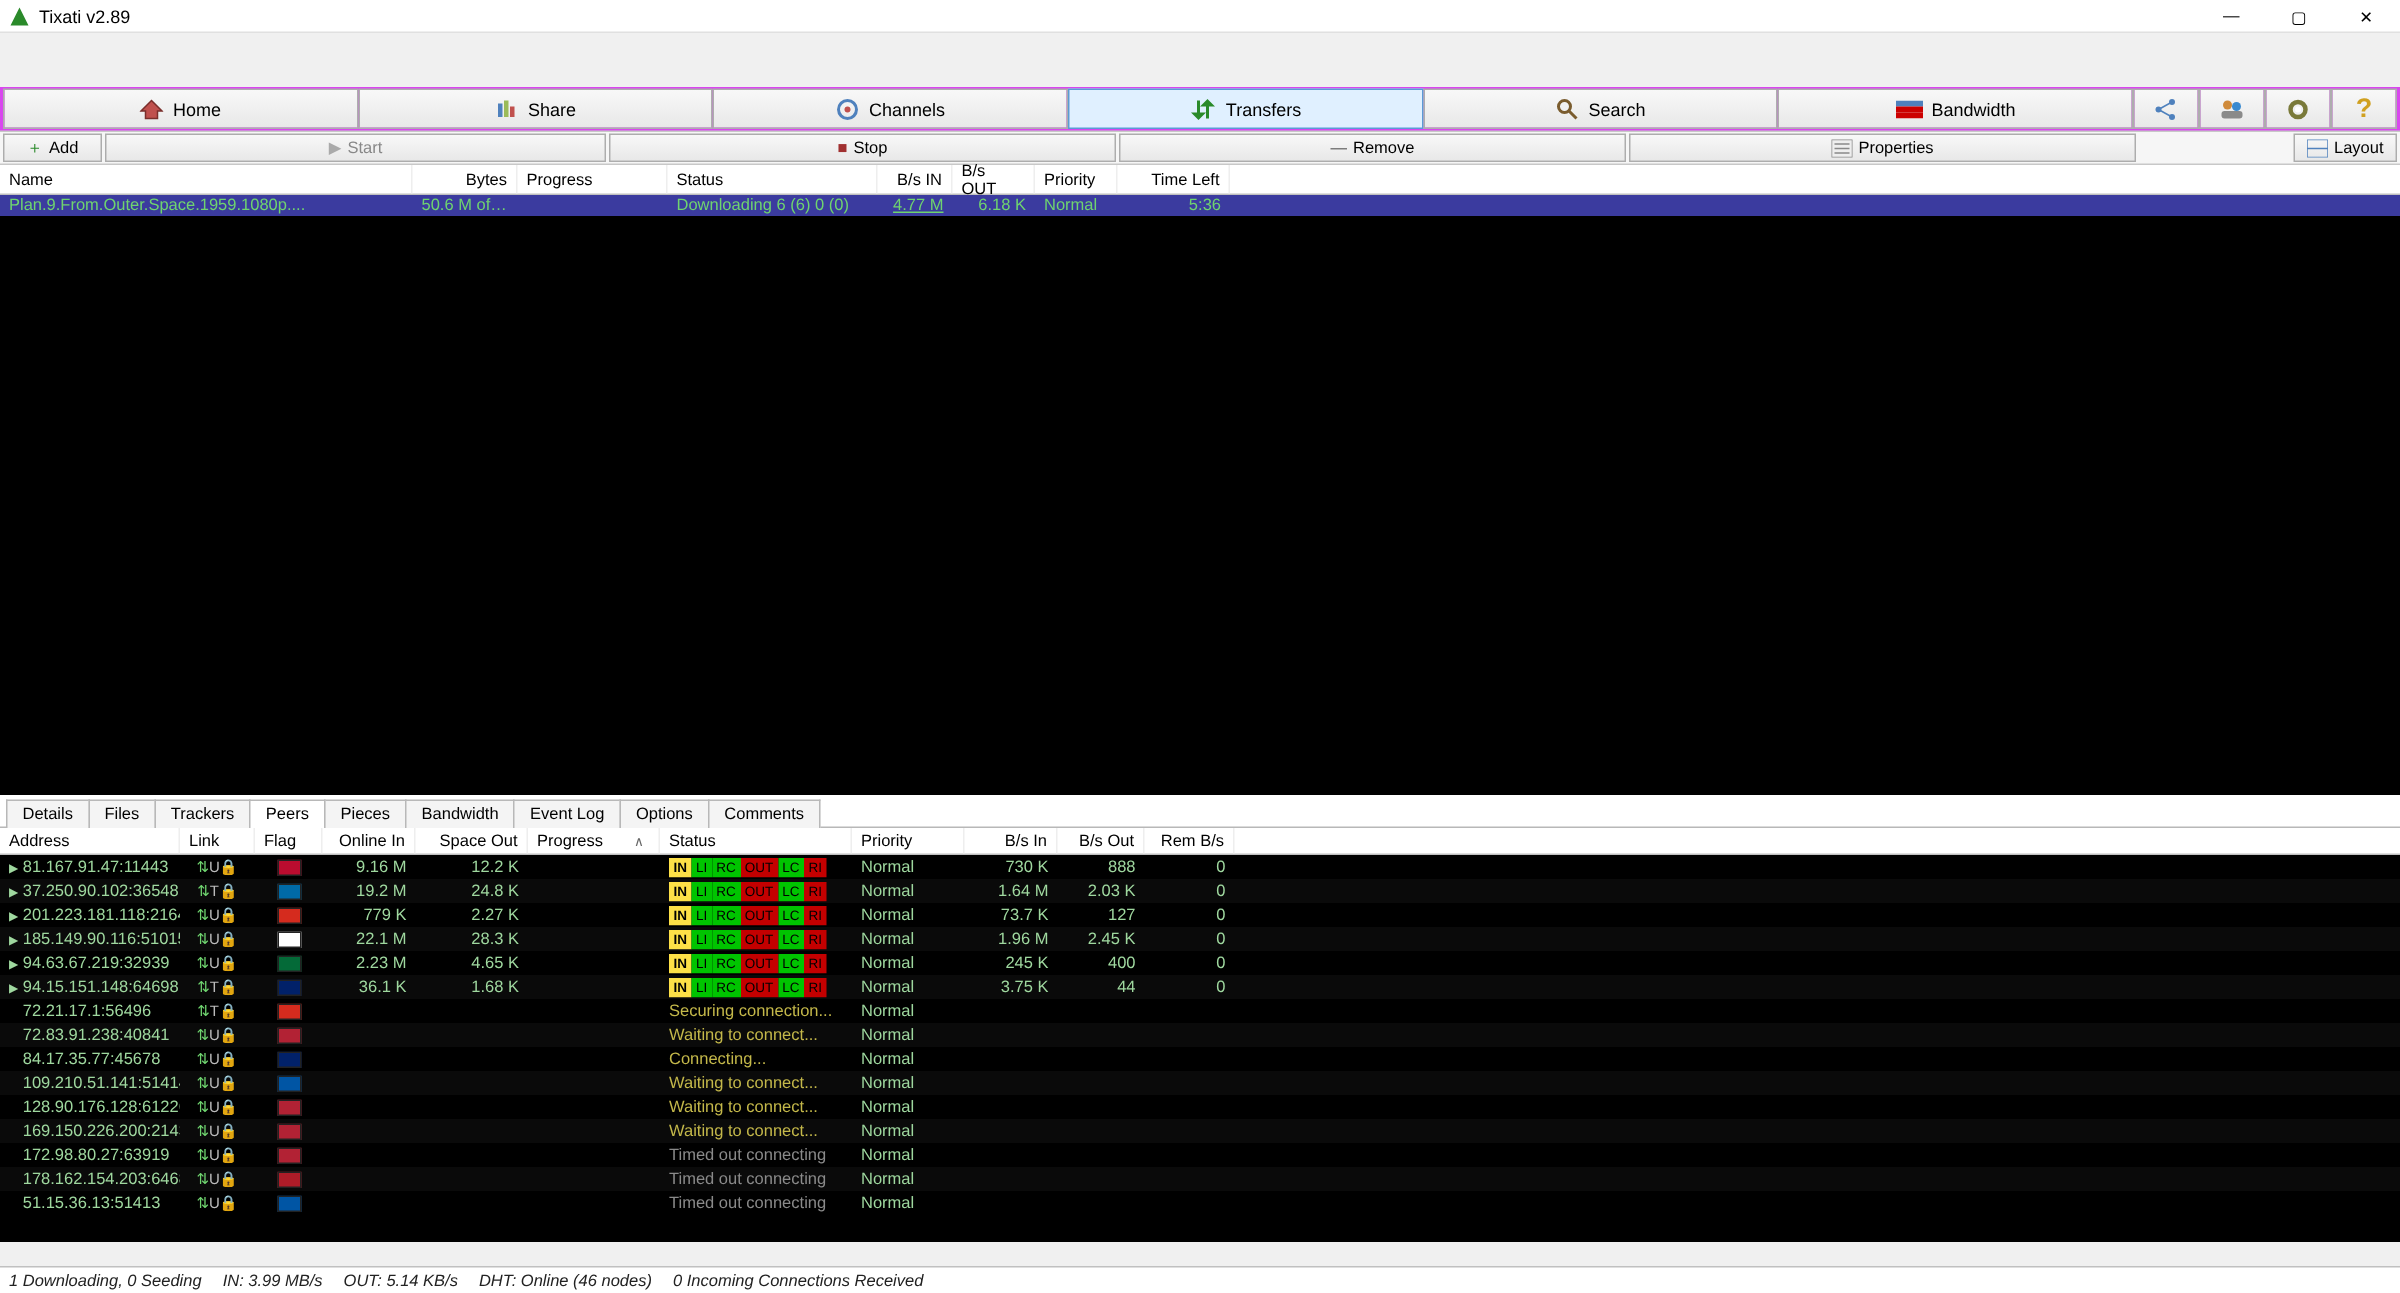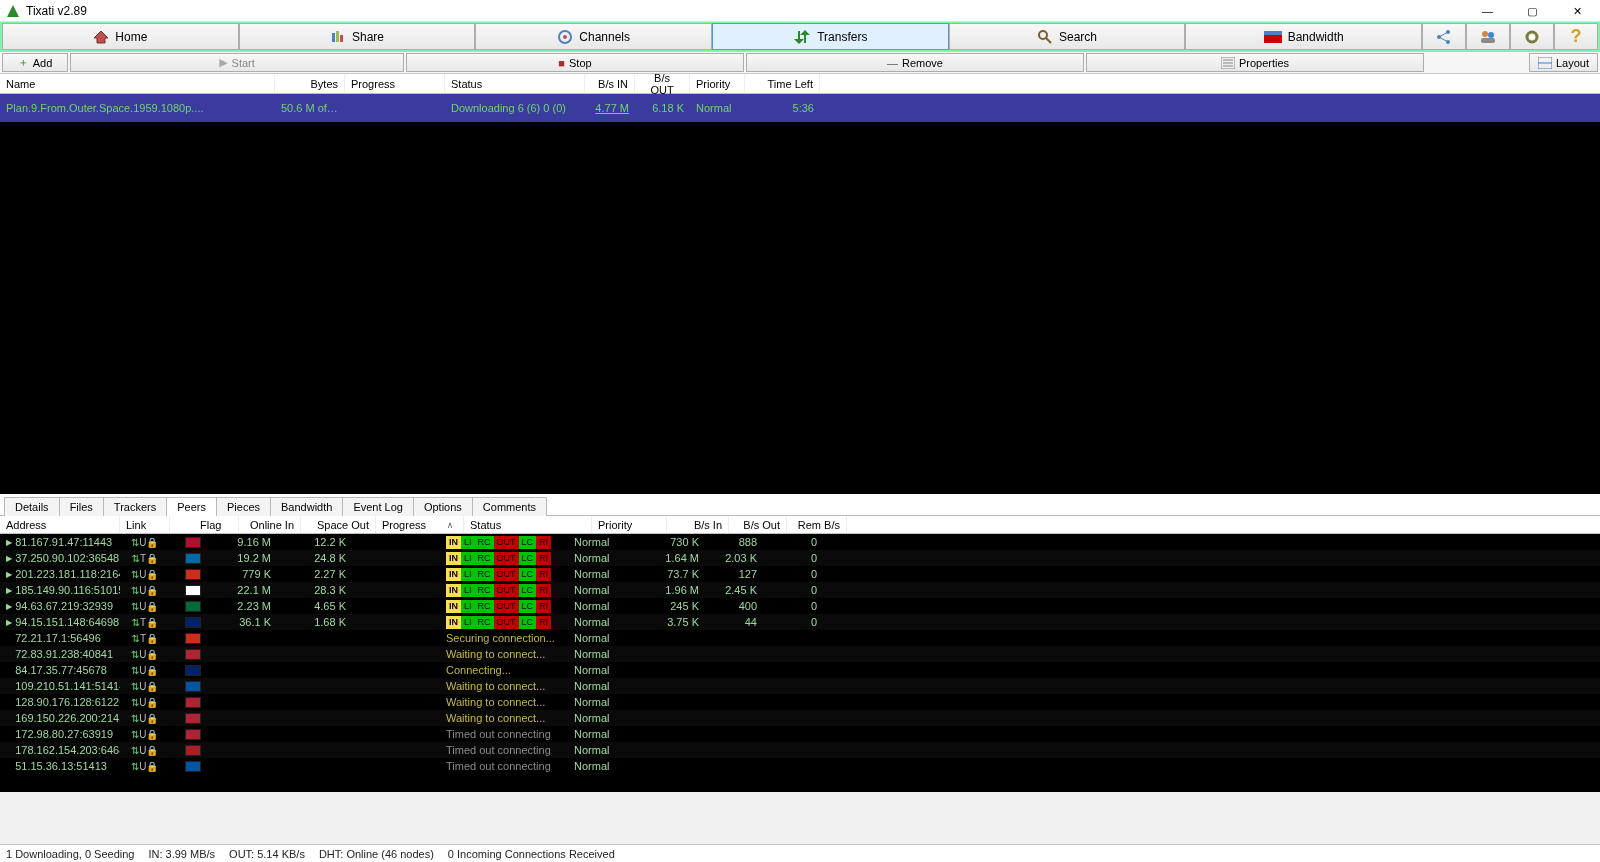--- a/index.html
+++ b/index.html
@@ -6,51 +6,51 @@
   html, body { width: 1600px; height: 862px; background: #f0f0f0; overflow: hidden; font-size: 12px; }
 
   
   .titlebar { height: 22px; background: #fff; display: flex; align-items: center; padding-left: 6px; position: relative; border-bottom: 1px solid #e0e0e0; }
   .titlebar .app-icon { width: 14px; height: 14px; margin-right: 6px; }
   .titlebar .title { font-size: 12px; color: #000; }
   .titlebar .win-controls { position: absolute; right: 0; top: 0; height: 22px; display: flex; }
   .titlebar .win-controls div { width: 45px; display: flex; align-items: center; justify-content: center; font-size: 11px; color: #000; }
 
   
-  .main-toolbar { height: 30px; display: flex; gap: 0; padding: 1px 2px; background: #86efac; border-bottom: 1px solid #c8c8c8; }
+  .main-toolbar { height: 30px; display: flex; gap: 0; padding: 1px 2px; background: #d946ef; border-bottom: 1px solid #c8c8c8; margin-top: 36px; }
   .main-toolbar .nav-btn { flex: 1; border: 1px solid #adadad; background: linear-gradient(#f8f8f8,#e8e8e8); display: flex; align-items: center; justify-content: center; gap: 6px; font-size: 12px; cursor: default; }
   .main-toolbar .nav-btn.active { background: #e0f0ff; border-color: #5b9bd5; }
   .main-toolbar .nav-btn.small { flex: 0 0 44px; }
   .icon { display: inline-flex; align-items: center; justify-content: center; }
 
   
   .action-toolbar { height: 22px; display: flex; gap: 2px; padding: 1px 2px; background: #f6f6f6; border-bottom: 1px solid #c8c8c8; }
   .action-toolbar .act-btn { border: 1px solid #adadad; background: linear-gradient(#f8f8f8,#e8e8e8); display: flex; align-items: center; justify-content: center; gap: 4px; font-size: 11px; padding: 0 8px; cursor: default; }
   .act-add   { flex: 0 0 66px; }
   .act-start { flex: 0 0 334px; color: #888; }
   .act-stop  { flex: 0 0 338px; }
   .act-remove{ flex: 0 0 338px; }
   .act-props { flex: 0 0 338px; }
   .act-layout{ flex: 0 0 66px; margin-left:auto;}
 
   
   .transfers-head { height: 20px; background: #fff; border-bottom: 1px solid #c0c0c0; display: flex; color: #000; font-size: 11px; }
-  .transfers-head .col { padding: 2px 6px; border-right: 1px solid #eee; display:flex; align-items:center;text-align:center; }
+  .transfers-head .col { padding: 2px 6px; border-right: 1px solid #eee; display:flex; align-items:center; }
   .col-name   { width: 275px; }
   .col-bytes  { width: 70px; justify-content:flex-end; text-align:right;}
   .col-prog   { width: 100px; }
   .col-status { width: 140px; }
   .col-bin    { width: 50px; justify-content:flex-end; }
   .col-bout   { width: 55px; justify-content:flex-end; }
   .col-prio   { width: 55px; }
   .col-time   { width: 75px; justify-content:flex-end; }
 
   
   .transfers-body { height: 400px; background: #000; color: #5bd55b; overflow: hidden; }
-  .transfer-row { height: 28px; display: flex; font-size: 11px; align-items: center; }
+  .transfer-row { height: 14px; display: flex; font-size: 11px; align-items: center; }
   .transfer-row.selected { background: #3b3b9f; }
   .transfer-row .cell { padding: 0 6px; overflow: hidden; white-space: nowrap; text-overflow: ellipsis; }
   .tc-name  { width: 275px; color:#6fd46f;}
   .tc-bytes { width: 70px; text-align: right; color:#6fd46f;}
   .tc-prog  { width: 100px; position: relative; }
   .tc-prog .pct  { position:absolute; right:4px; top:0; bottom:0; display:flex; align-items:center; color:#6fd46f; font-size:11px;}
   .tc-status{ width: 140px; color:#6fd46f;}
   .tc-bin   { width: 50px; text-align:right; color:#6fd46f;text-decoration:underline;}
   .tc-bout  { width: 55px; text-align:right; color:#6fd46f;}
   .tc-prio  { width: 55px; color:#6fd46f;}
@@ -59,21 +59,21 @@
   
   .bottom-tabs { height: 22px; background: #fff; display: flex; align-items: flex-end; padding-left: 4px; border-bottom: 1px solid #b8b8b8; font-size: 11px; gap: 0; }
   .bottom-tabs .tab { padding: 3px 10px; border: 1px solid #b8b8b8; border-bottom: none; margin-right: -1px; background: #f4f4f4; cursor: default; position:relative; top:1px;}
   .bottom-tabs .tab.active { background: #fff; z-index: 2; }
 
   
   .peers-head { height: 18px; background: #fff; border-bottom: 1px solid #c0c0c0; display: flex; font-size: 11px; color:#000; }
   .peers-head .pcol { padding: 1px 6px; border-right: 1px solid #eee; display:flex; align-items:center; }
   .pc-addr   { width: 120px; }
   .pc-link   { width: 50px; }
-  .pc-flag   { width: 45px; margin-left: 24px; }
+  .pc-flag   { width: 45px; }
   .pc-bin    { width: 62px; justify-content:flex-end; }
   .pc-bout   { width: 75px; justify-content:flex-end; }
   .pc-prog   { width: 88px; }
   .pc-status { width: 128px; }
   .pc-prio   { width: 75px; }
   .pc-bsin   { width: 62px; justify-content:flex-end;}
   .pc-bsout  { width: 58px; justify-content:flex-end;}
   .pc-rem    { width: 60px; justify-content:flex-end;}
   .pc-sortind{ width: 14px; font-size:9px; color:#666; text-align:center; margin-left:-14px;}
 
@@ -103,21 +103,21 @@
   .pc.statustext { width:128px; color:#c4b84a;}
   .pc.statustext.gray { color:#8a8a8a;}
   .pc.prio { width:75px; color:#9fd89f;}
   .pc.bsin { width:62px; text-align:right; color:#9fd89f;}
   .pc.bsout{ width:58px; text-align:right; color:#9fd89f;}
   .pc.rem  { width:60px; text-align:right; color:#9fd89f;}
 
   .flag-box { width:16px; height:11px; display:inline-block; background:#888; border:1px solid #222;}
 
   
-  .statusbar { height: 18px; background:#fff; border-top:1px solid #c0c0c0; display:flex; align-items:center; gap:14px; padding:0 6px; font-size:11px; color:#222; position:absolute; bottom:0; left:0; right:0;}
+  .statusbar { height: 18px; background:#fff; border-top:1px solid #c0c0c0; display:flex; align-items:center; gap:14px; padding:0 6px; font-size:11px; color:#222; position:absolute; bottom:0; left:0; right:0;font-style:italic;}
 
   .link-icons span { font-size:10px; }
   .li-conn { color:#6fd46f; }
   .li-u    { color:#bbb; }
   .li-t    { color:#bbb; }
   .li-lock { color:#6fd46f; }
 </style>
 </head>
 <body>
 

